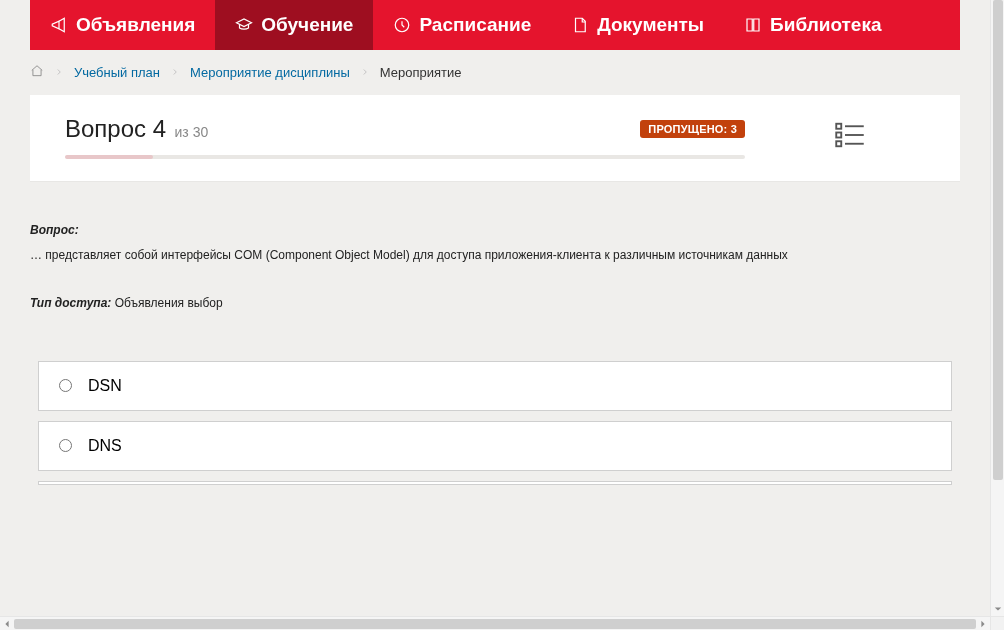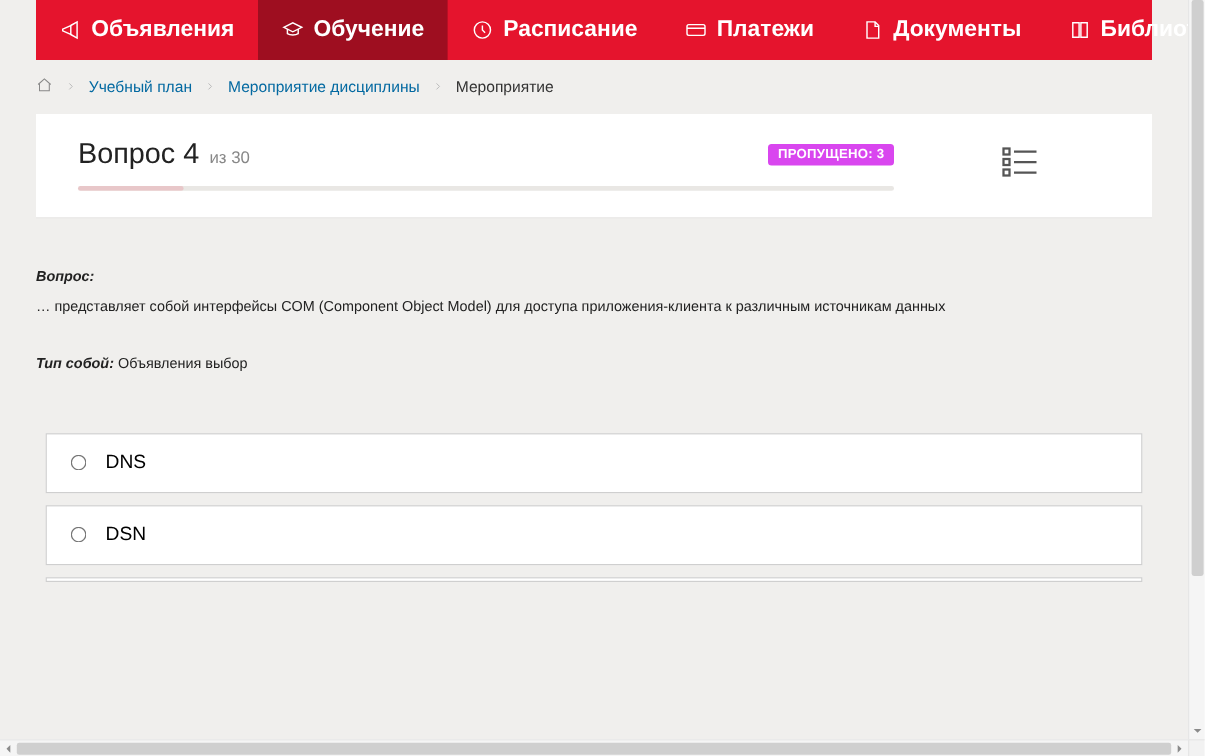--- a/index.html
+++ b/index.html
@@ -87,21 +87,21 @@
     flex: 1.1;
   }
   .q-line {
     display:flex;
     align-items:center;
     justify-content:space-between;
   }
   .q-label { font-size:24px; color:#222;margin-top:17px; }
   .q-of { font-size:14px; color:#888; margin-left:4px; }
   .skipped-badge {
-    background:#d946ef;
+    background:#c2410c;
     color:#fff;
     font-size:11px;
     font-weight:700;
     padding:3px 8px;
     border-radius:3px;
     letter-spacing:0.2px;
   }
   .progress {
     margin-top:12px;
     height:4px;
@@ -223,29 +223,20 @@
         <span>Обучение</span>
       </div>
       <div class="nav-item">
         <span class="nav-icon">
           <svg viewBox="0 0 24 24">
               <circle cx="12" cy="12" r="9"></circle>
               <path d="M12 7v5l3 3"></path>
             </svg>
         </span>
         <span>Расписание</span>
-      </div>
-      <div class="nav-item">
-        <span class="nav-icon">
-          <svg viewBox="0 0 24 24">
-              <rect x="2" y="6" width="20" height="12" rx="2"></rect>
-              <path d="M2 10h20"></path>
-            </svg>
-        </span>
-        <span>Платежи</span>
       </div>
       <div class="nav-item">
         <span class="nav-icon">
           <svg viewBox="0 0 24 24">
               <path d="M6 3h9l4 4v14H6z"></path>
               <path d="M15 3v5h4"></path>
             </svg>
         </span>
         <span>Документы</span>
       </div>
@@ -307,33 +298,33 @@
       </div>
     </div>
 
     <div class="body">
       <div>
         <span class="lbl">Вопрос:</span>
       </div>
       <div class="q-text">… представляет собой интерфейсы COM (Component Object Model) для доступа приложения-клиента к различным источникам данных</div>
 
       <div class="ans-type">
-        <span class="lbl">Тип собой:</span>
+        <span class="lbl">Тип доступа:</span>
         <span>Объявления выбор</span>
       </div>
     </div>
 
     <div class="options">
       <label class="option">
         <input type="radio" name="ans" style="">
-        <span>DNS</span>
+        <span>DSN</span>
       </label>
       <label class="option">
         <input type="radio" name="ans" style="">
-        <span>DSN</span>
+        <span>DNS</span>
       </label>
       <div class="option" style="height:4px;padding:0;margin-bottom:0"></div>
     </div>
 
   </div>
 
   <div class="sb-v">
     <div class="thumb"></div>
     <div class="arrow bottom">
       <svg viewBox="0 0 10 10">

